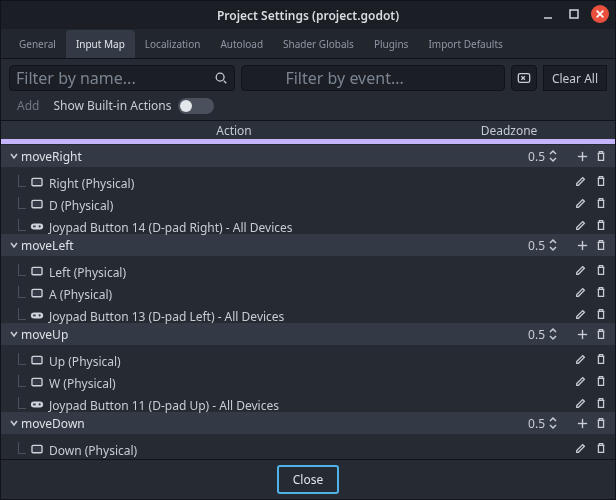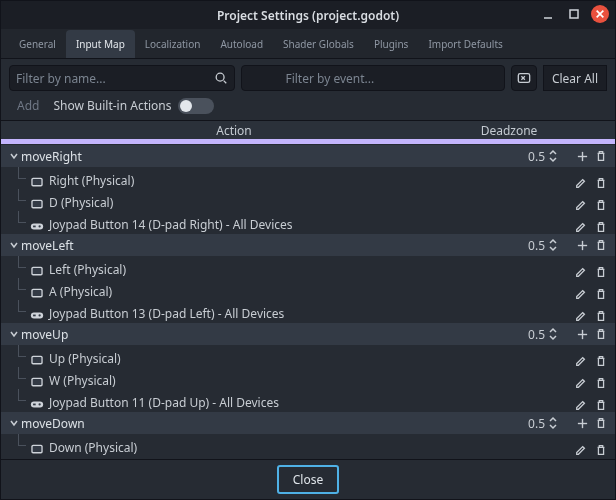--- a/index.html
+++ b/index.html
@@ -34,35 +34,35 @@
   .head-dead { width: 100px; text-align:center; color:#c4cad1;}
   .head-pad { width: 48px; }
   
   .list { flex:1; overflow:auto; background:#262b33; }
   .action-row { display:flex; align-items:center; height:22px; padding:0 6px; background:#333a45; margin-top:1px;}
   .action-row .caret { width:14px; display:flex; align-items:center; justify-content:center;}
   .action-row .name { flex:1; color:#dce1e6; font-size:12px;}
   .dead { width:56px; text-align:right; padding-right:4px; color:#c8cdd3;}
   .spinner { width:12px; }
   .trail { display:flex; gap:6px; width:48px; justify-content:flex-end; padding-right:2px;}
-  .binding-row { display:flex; align-items:flex-end; height:22px; padding:0 6px; }
+  .binding-row { display:flex; align-items:flex-start; height:22px; padding:8px 6px; }
   .tree-lines { width:22px; height:22px; position:relative; }
   .tree-lines::before { content:""; position:absolute; left:11px; top:0; bottom:11px; width:1px; background:#4a515c;}
   .tree-lines::after  { content:""; position:absolute; left:11px; top:11px; width:8px; height:1px; background:#4a515c;}
   .binding-row.last .tree-lines::before { bottom:11px; }
   .binding-row .bicon { width:16px; display:flex; align-items:center; justify-content:center; margin-right:4px;}
   .binding-row .blabel { flex:1; color:#c8cdd3; font-size:12px;}
   .row-controls { display:flex; gap:8px; width:48px; justify-content:flex-end; padding-right:2px;}
   
   .footer { height:40px; background:#262b33; display:flex; align-items:center; justify-content:center; border-top:1px solid #11131a;}
   .close-btn { border:2px solid #4fb1e6; color:#dfe4e9; padding:4px 14px; border-radius:3px; background:transparent; cursor:pointer; font-size:12px;}
   
   svg { display:block; }
   .ico-stroke { stroke:#c8cdd3; fill:none; stroke-width:1.5; }
-  .input-text { background:transparent; border:0; outline:0; color:#c4b5fd; width:100%; font-size:12px;}
+  .input-text { background:transparent; border:0; outline:0; color:#c4b5fd; width:100%; font-size:16px;}
   .input-text::placeholder { color:#7b8490; }
 </style>
 </head>
 <body>
 <div class="window">
 
   <div class="titlebar">
     <div class="title">Project Settings (project.godot)</div>
     <div class="win-controls">
       <div class="win-btn">

